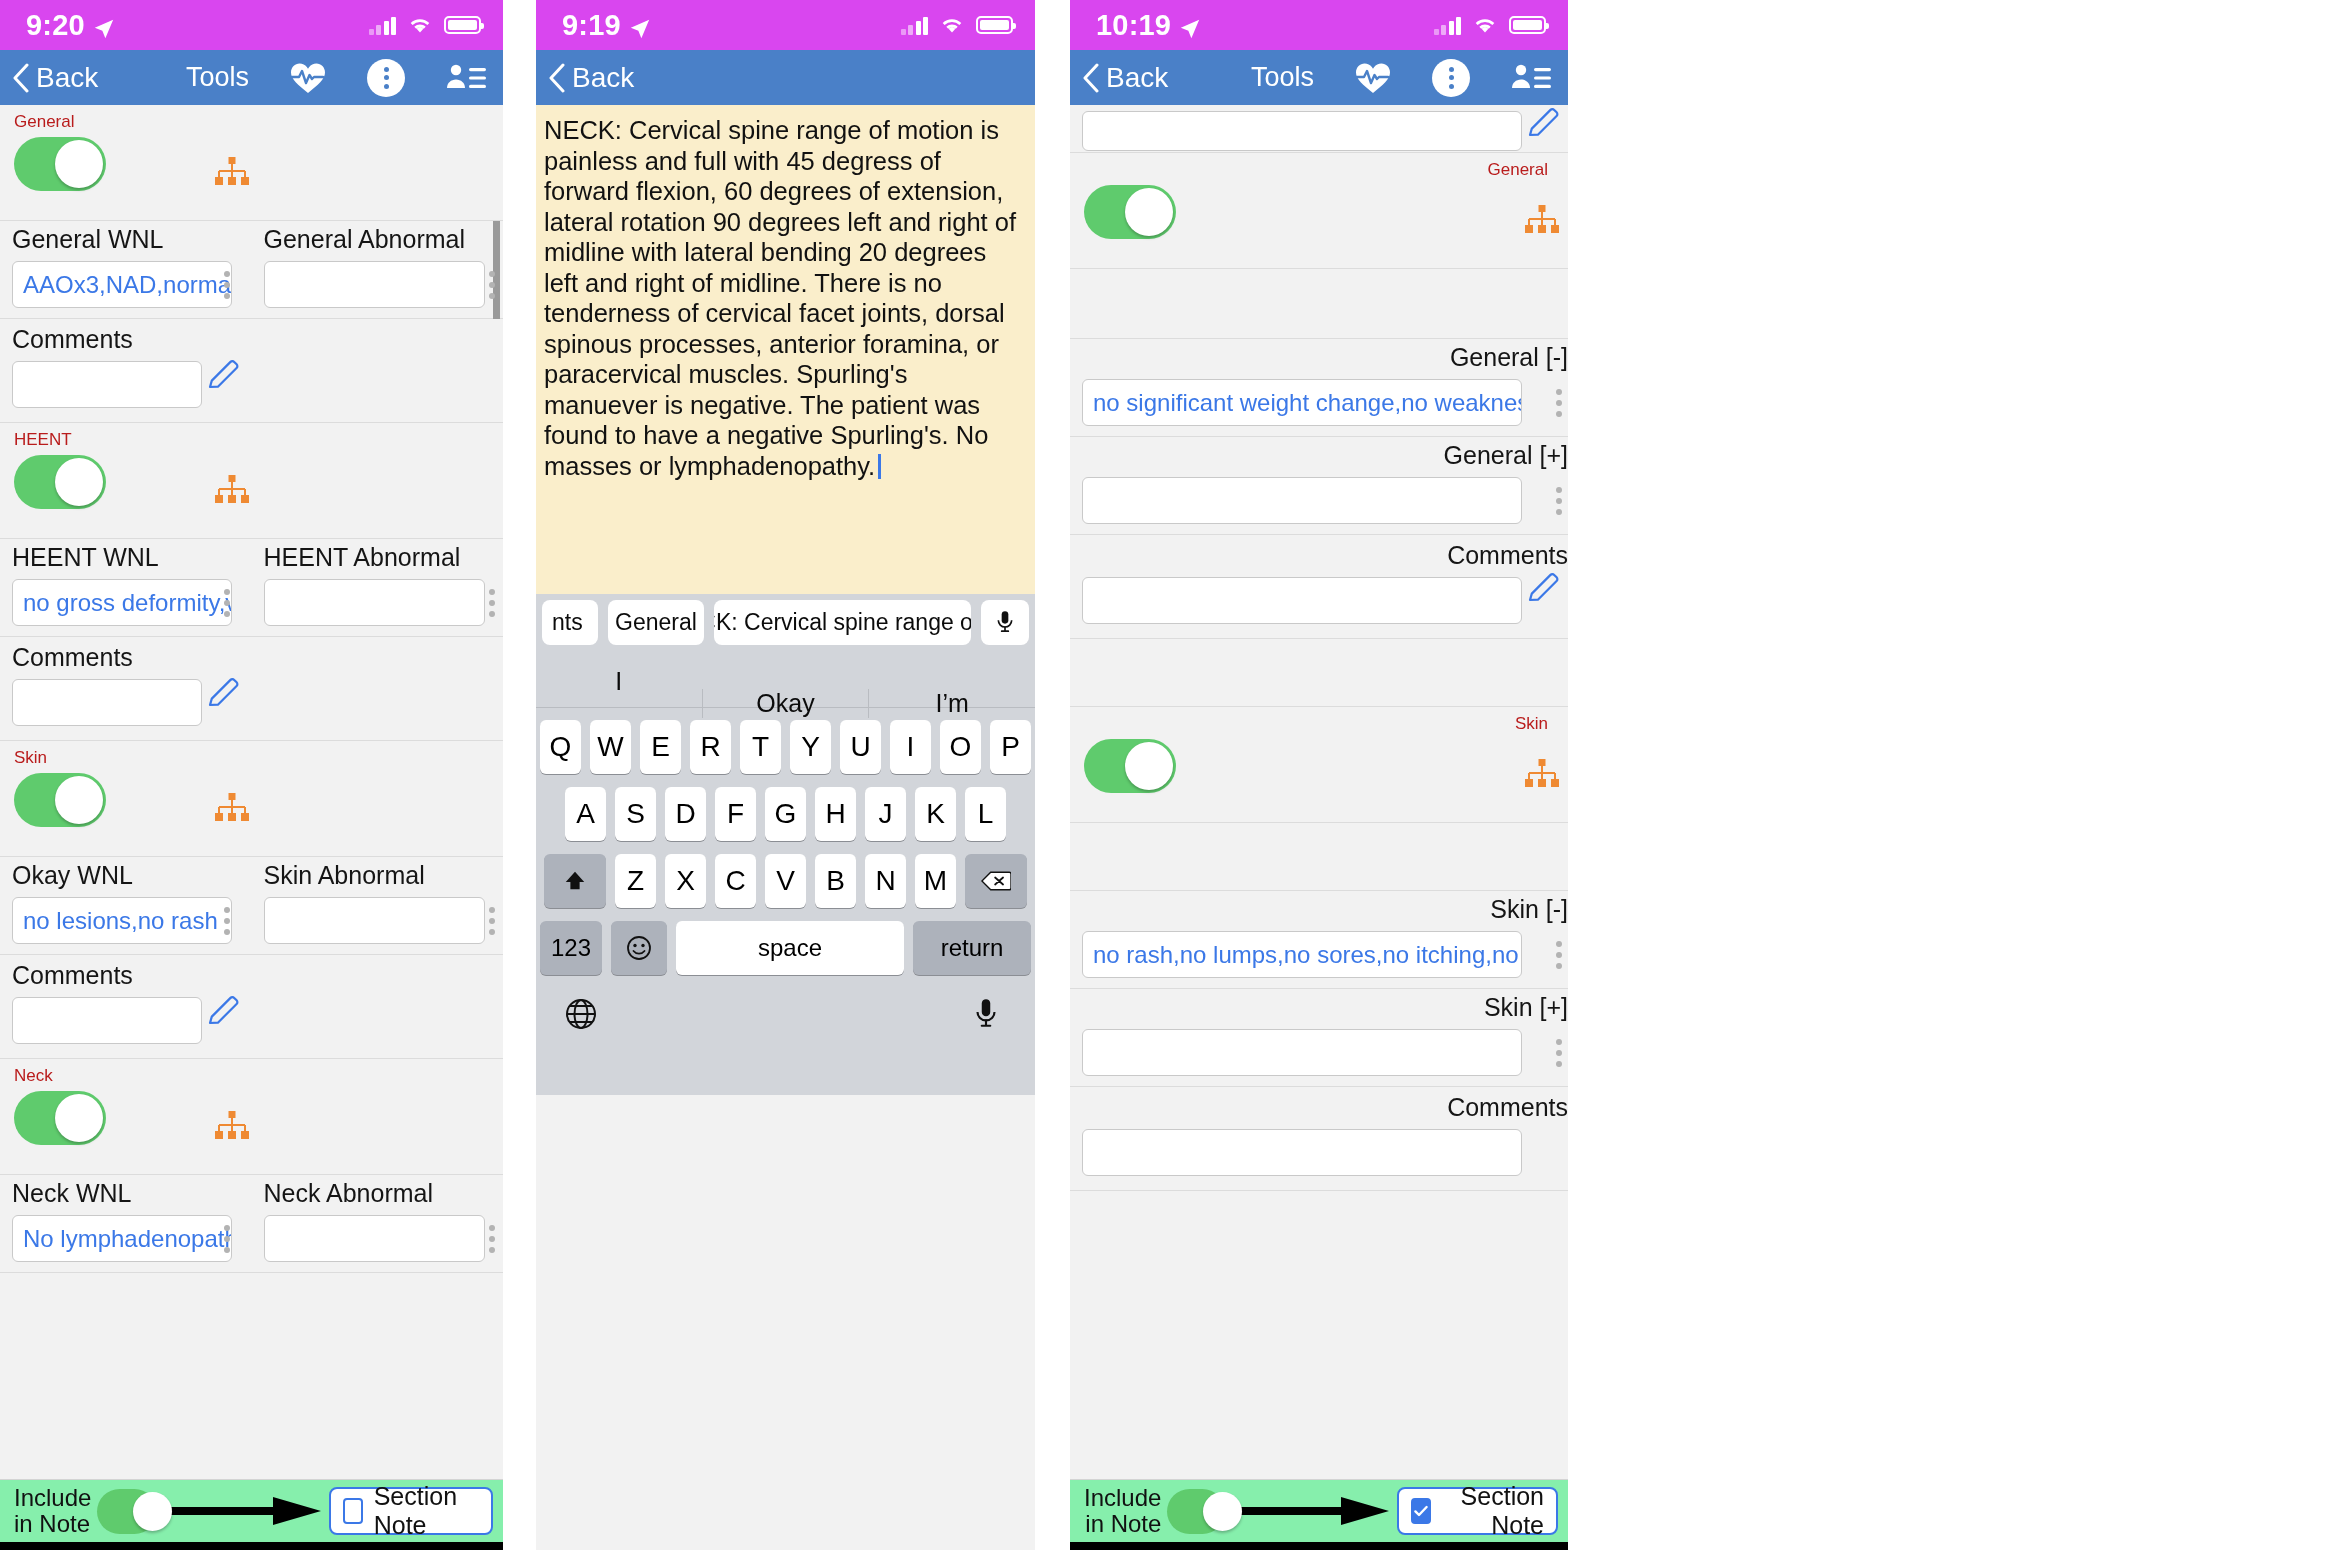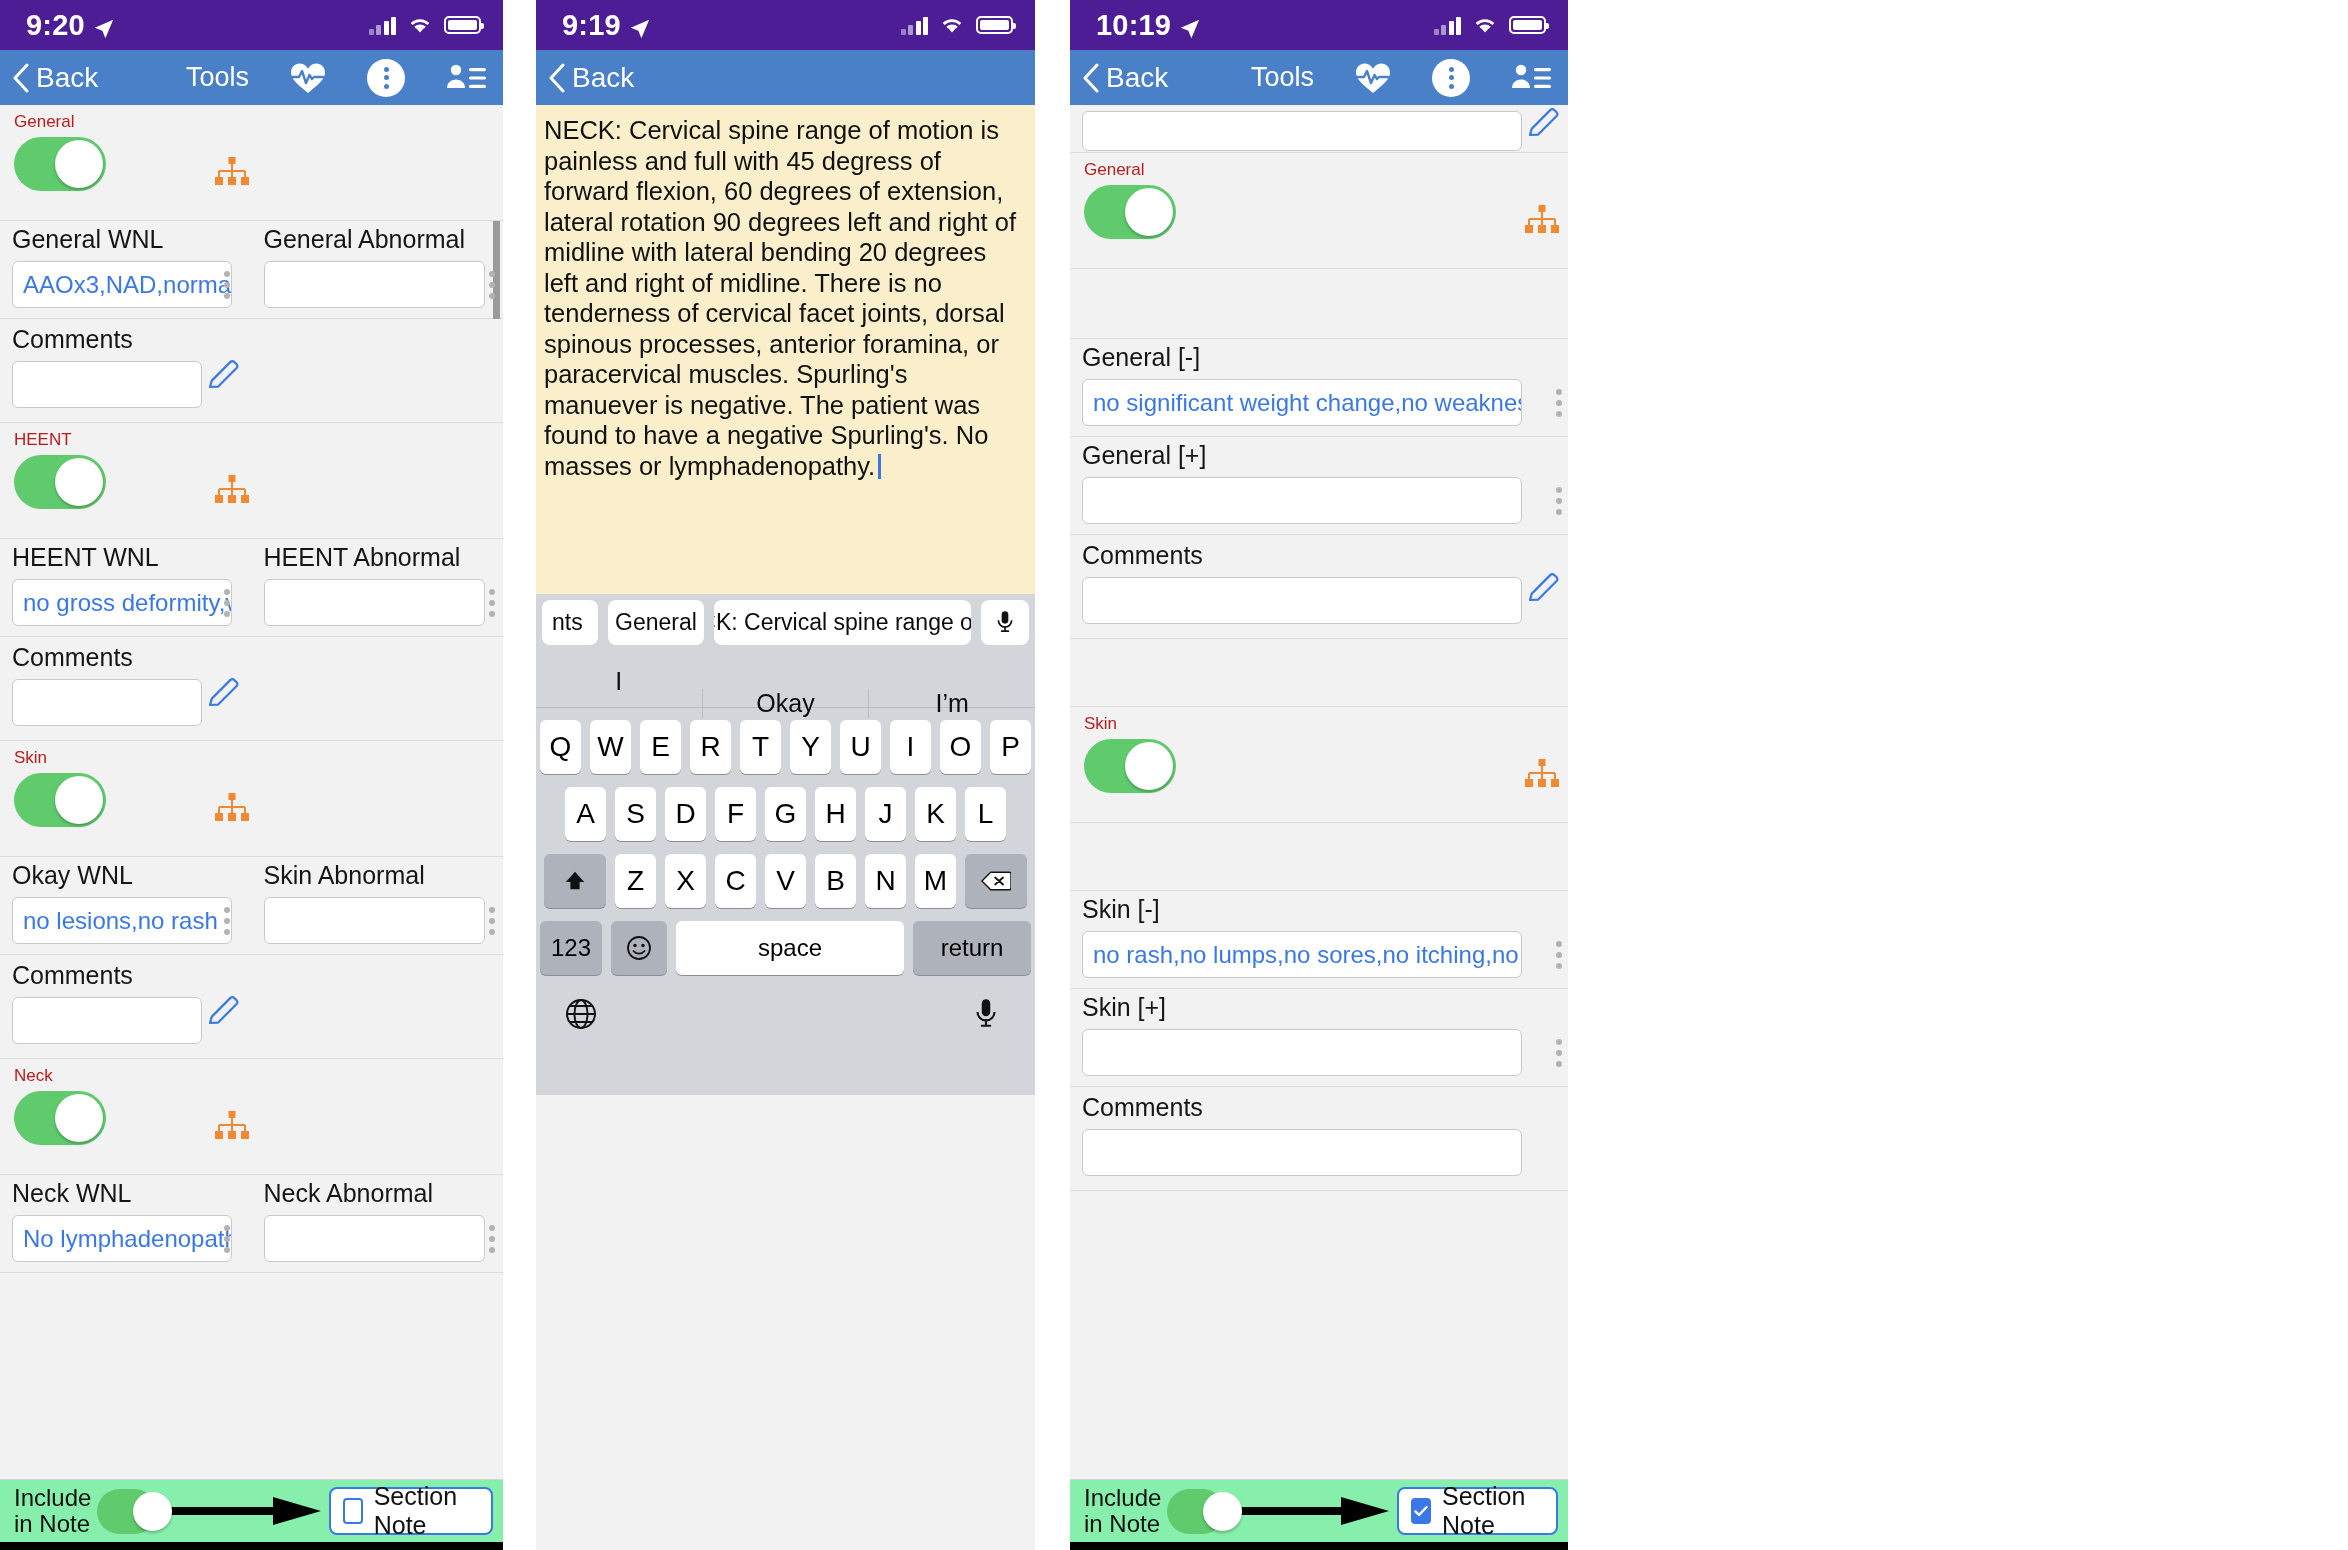--- a/index.html
+++ b/index.html
@@ -18,26 +18,26 @@
   .phone {
     position: relative;
     height: 1550px;
     overflow: hidden;
     background: #f2f2f2;
   }
   .phone.p1 { width: 503px; }
   .gap { width: 33px; height: 1550px; background: #fff; }
   .phone.p2 { width: 499px; }
   .gap2 { width: 35px; height: 1550px; background: #fff; }
-  .phone.p3 { width: 498px; }
+  .phone.p3 { width: 498px; text-align: right; }
 
   
   .statusbar {
     height: 50px;
-    background: #4c1d95;
+    background: #d946ef;
     display: flex;
     align-items: center;
     justify-content: space-between;
     padding: 0 22px 0 26px;
     color: #fff;
   }
   .sb-time {
     font-size: 29px;
     font-weight: 600;
     letter-spacing: .2px;

